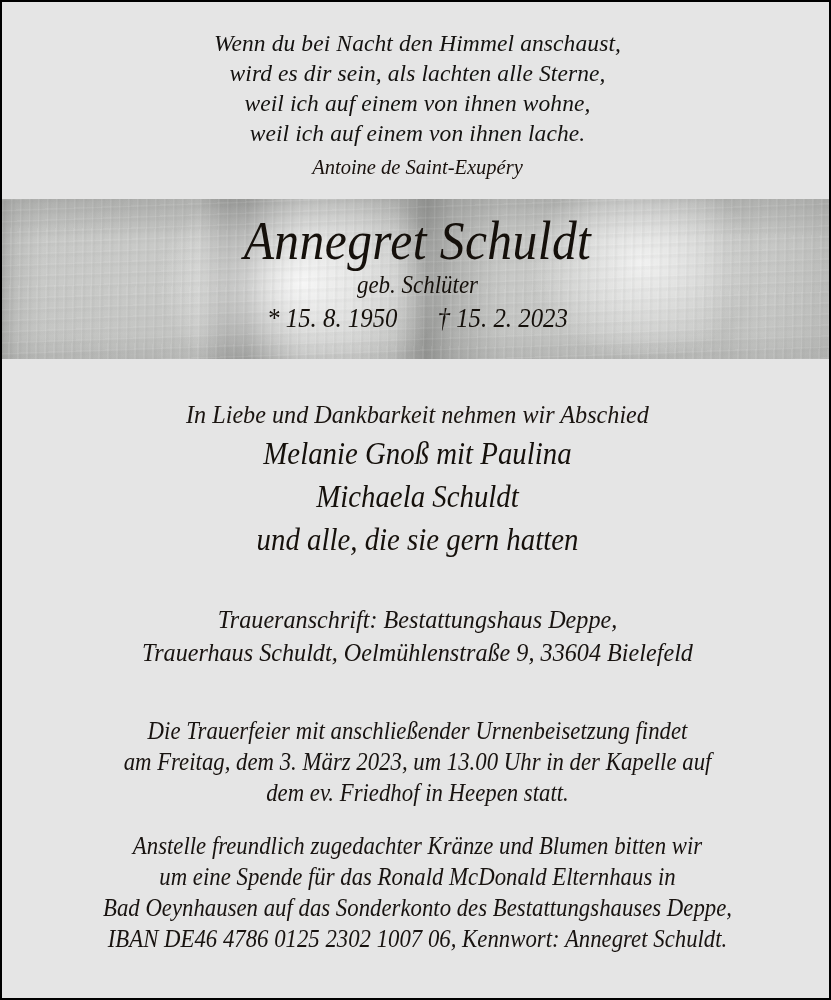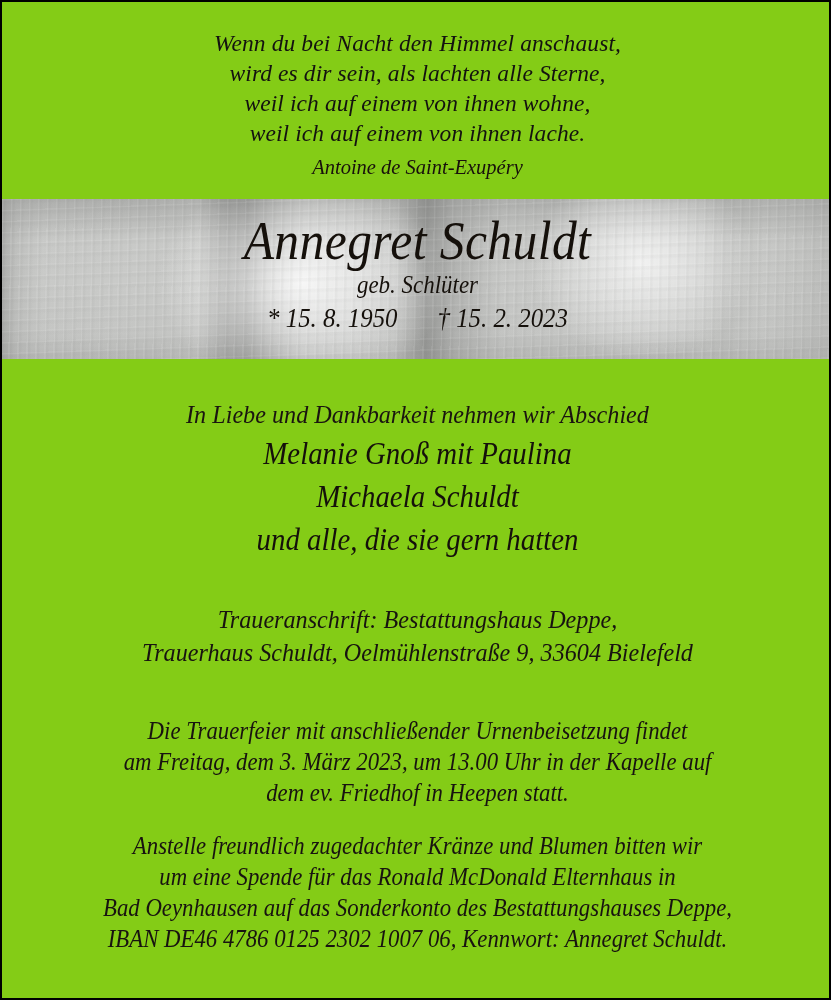--- a/index.html
+++ b/index.html
@@ -9,21 +9,21 @@
   }
   body {
     font-family: "Liberation Serif", "DejaVu Serif", serif;
   }
 
   .notice {
     position: relative;
     width: 831px;
     height: 1000px;
     box-sizing: border-box;
-    background: #84cc16;
+    background: #e5e5e5;
     border: 2px solid #000000;
     overflow: hidden;
   }
 
   
   .quote-block {
     position: absolute;
     left: 0;
     top: 26px;
     width: 831px;

